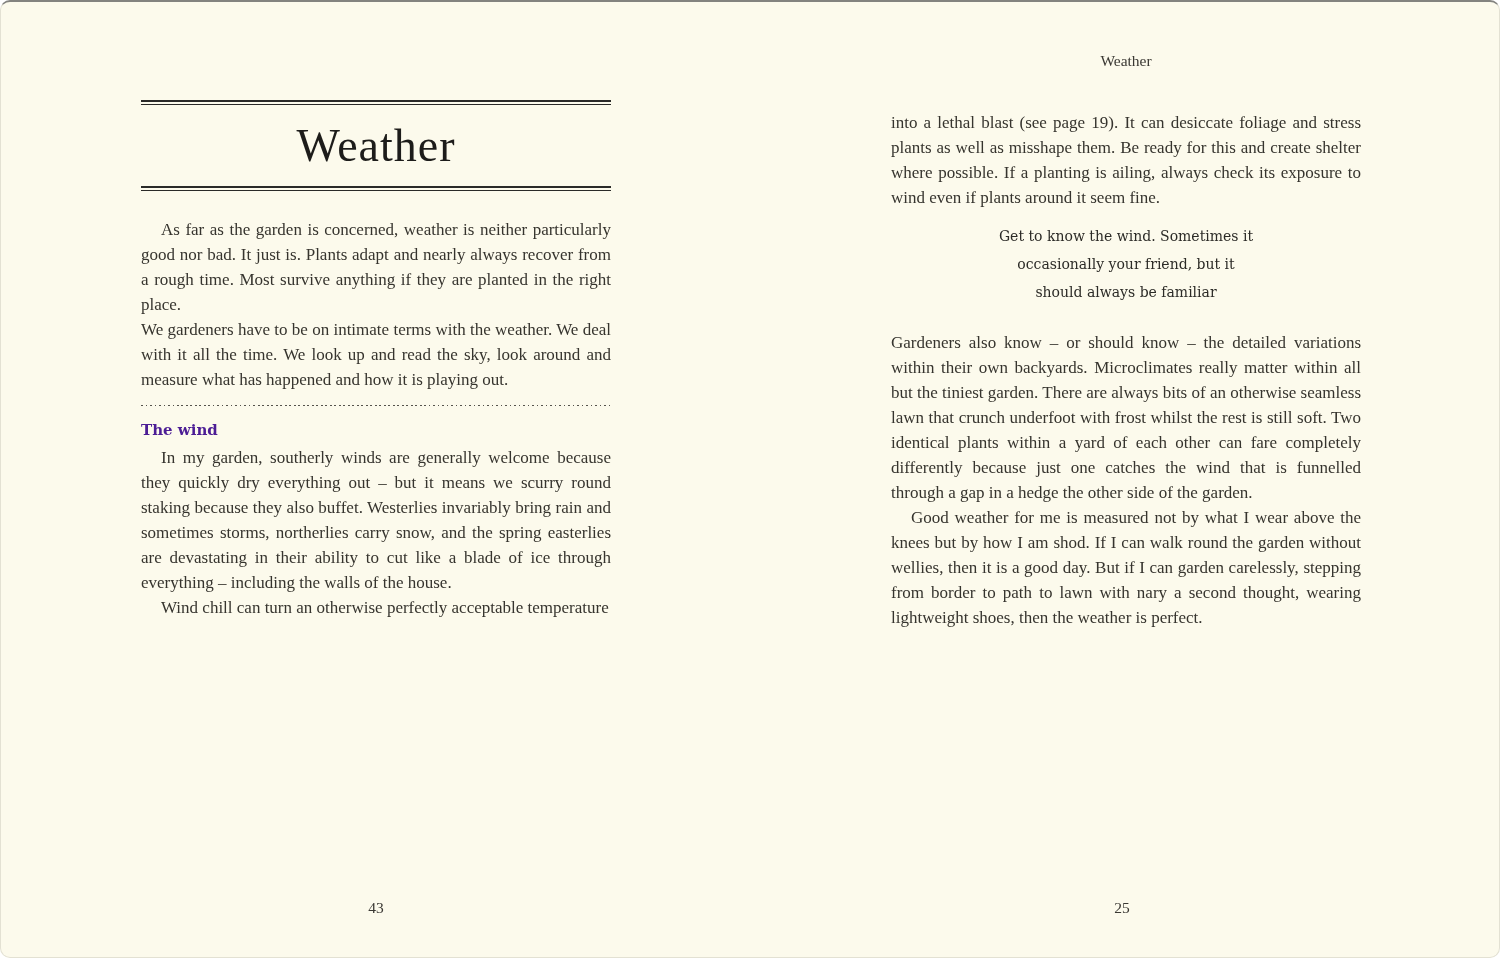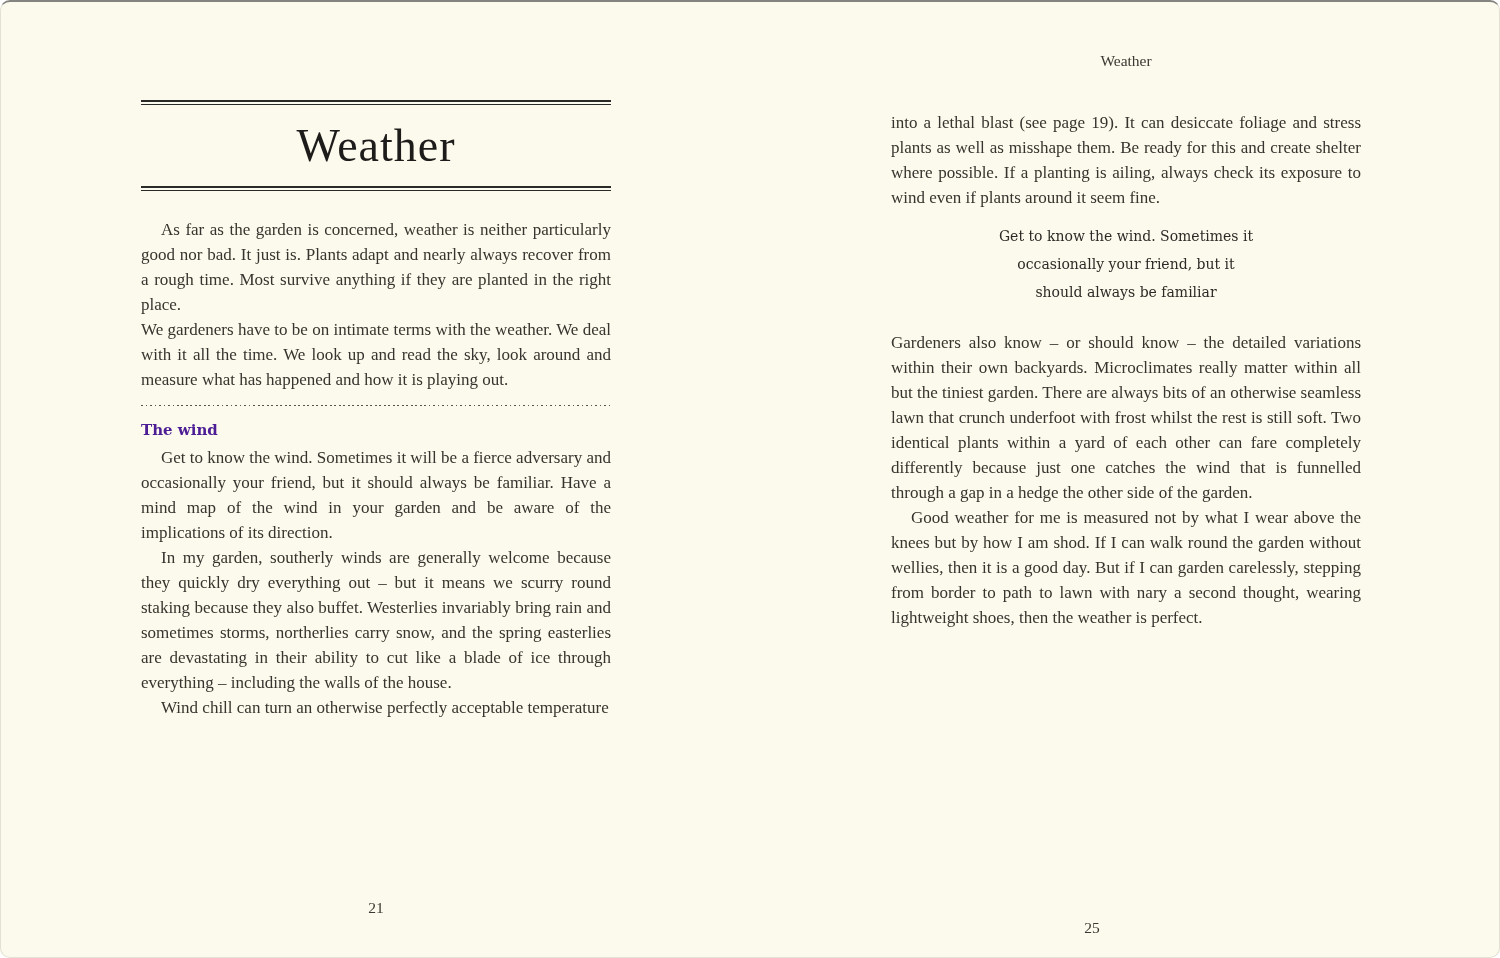--- a/index.html
+++ b/index.html
@@ -88,56 +88,55 @@
   }
   .page-number {
     position: absolute;
     top: 897px;
     width: 470px;
     text-align: center;
     font-size: 15.5px;
     color: #3a3833;
   }
   .page-number.left  { left: 140px; }
-  .page-number.right { left: 856px; margin-top: 20px; }
+  .page-number.right { left: 886px; }
 </style>
 </head>
 <body>
 
 <div class="sheet">
 
   <div class="col-left">
     <div class="double-rule"></div>
     <h1 class="chapter-title">Weather</h1>
     <div class="double-rule"></div>
 
     <div class="body-block">
       <p class="body indent">As far as the garden is concerned, weather is neither particularly good nor bad. It just is. Plants adapt and nearly always recover from a rough time. Most survive anything if they are planted in the right place.</p>
       <p class="body">We gardeners have to be on intimate terms with the weather. We deal with it all the time. We look up and read the sky, look around and measure what has happened and how it is playing out.</p>
 
       <div class="dotted-rule"></div>
 
       <h2 class="section-heading">The wind</h2>
-      <p class="body indent">Get to know the wind. Sometimes it will be a fierce adversary and occasionally your friend, but it should always be familiar. Have a mind map of the wind in your garden and be aware of the implications of its direction.</p>
       <p class="body indent">In my garden, southerly winds are generally welcome because they quickly dry everything out – but it means we scurry round staking because they also buffet. Westerlies invariably bring rain and sometimes storms, northerlies carry snow, and the spring easterlies are devastating in their ability to cut like a blade of ice through everything – including the walls of the house.</p>
       <p class="body indent">Wind chill can turn an otherwise perfectly acceptable temperature</p>
     </div>
   </div>
 
   <div class="col-right">
     <div class="running-head">Weather</div>
 
     <p class="body">into a lethal blast (see page 19). It can desiccate foliage and stress plants as well as misshape them. Be ready for this and create shelter where possible. If a planting is ailing, always check its exposure to wind even if plants around it seem fine.</p>
 
     <div class="pull-quote">
       <div>Get to know the wind. Sometimes it</div>
       <div>occasionally your friend, but it</div>
       <div>should always be familiar</div>
     </div>
 
     <p class="body">Gardeners also know – or should know – the detailed variations within their own backyards. Microclimates really matter within all but the tiniest garden. There are always bits of an otherwise seamless lawn that crunch underfoot with frost whilst the rest is still soft. Two identical plants within a yard of each other can fare completely differently because just one catches the wind that is funnelled through a gap in a hedge the other side of the garden.</p>
     <p class="body indent">Good weather for me is measured not by what I wear above the knees but by how I am shod. If I can walk round the garden without wellies, then it is a good day. But if I can garden carelessly, stepping from border to path to lawn with nary a second thought, wearing lightweight shoes, then the weather is perfect.</p>
   </div>
 
-  <div class="page-number left">21</div>
+  <div class="page-number left">43</div>
   <div class="page-number right">25</div>
 
 </div>
 
 </body></html>

